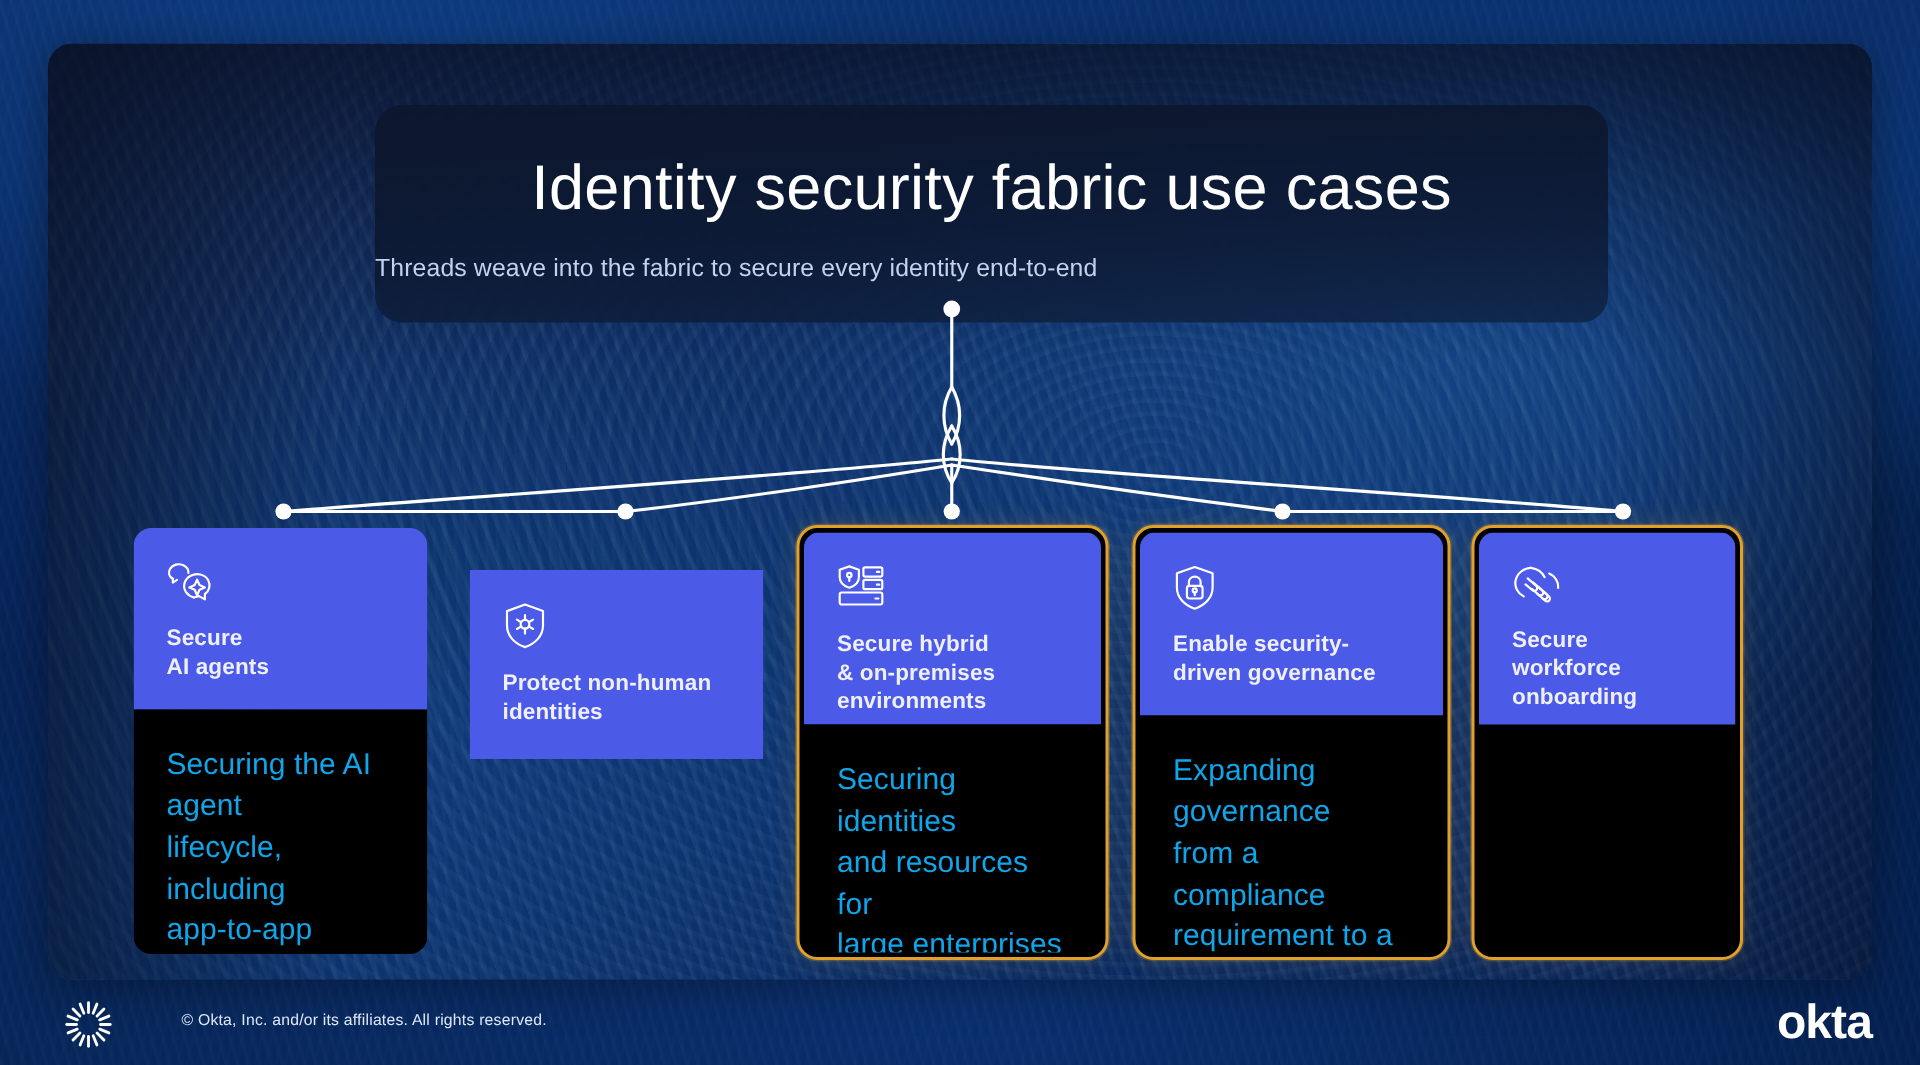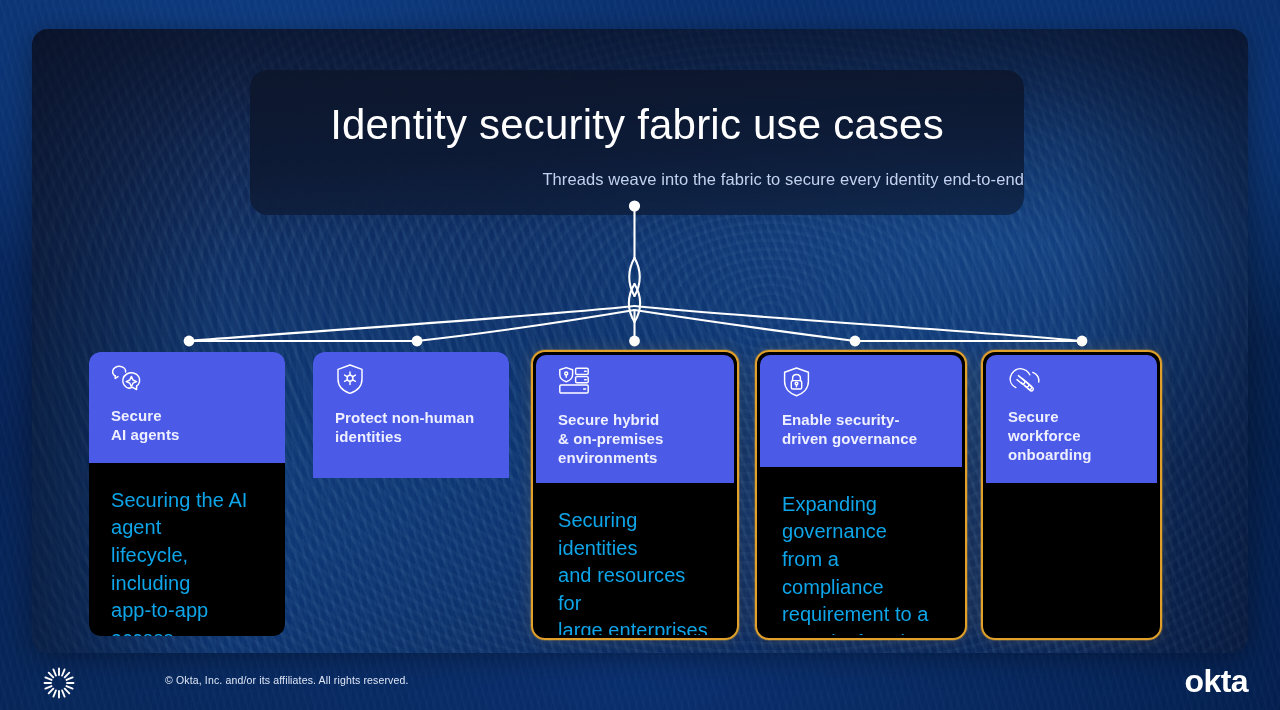--- a/index.html
+++ b/index.html
@@ -81,37 +81,38 @@
   
   .header-pill {
     position: absolute;
     left: 250px;
     top: 70px;
     width: 774px;
     height: 145px;
     border-radius: 18px;
     background: linear-gradient(178deg, rgba(13,22,43,.88) 0%, rgba(12,22,45,.80) 55%, rgba(12,24,48,.62) 100%);
     backdrop-filter: blur(3px);
+    padding-left: 48px;
   }
   .title {
     position: absolute;
     left: 0; right: 0;
     top: 32px;
     text-align: center;
     color: #ffffff;
     font-size: 42px;
     font-weight: 400;
     letter-spacing: .2px;
     line-height: 1.1;
   }
   .subtitle {
     position: absolute;
     left: 0; right: 0;
     top: 100px;
-    text-align: right;
+    text-align: left;
     color: #c3d2ee;
     font-size: 16.5px;
     font-weight: 400;
     letter-spacing: .1px;
   }
 
   
   .threads {
     position: absolute;
     left: 0;
@@ -139,21 +140,21 @@
     position: relative;
     width: 100%;
     height: 100%;
     border-radius: 10px;
     overflow: hidden;
     display: flex;
     flex-direction: column;
   }
   .card-top {
     background: #4c5ae8;
-    padding: 11px 22px 18px 22px;
+    padding: 21px 22px 18px 22px;
     box-sizing: border-box;
   }
   .card-icon {
     display: block;
     margin-bottom: 14px;
   }
   .card-title {
     color: #eef0ff;
     font-size: 15px;
     font-weight: 700;
@@ -182,21 +183,20 @@
     left: 43px;
     top: 667px;
   }
   .copyright {
     position: absolute;
     left: 121px;
     top: 674px;
     color: #dfe7f6;
     font-size: 10.5px;
     letter-spacing: .15px;
-    margin-left: 44px;
   }
   .okta-wordmark {
     position: absolute;
     right: 32px;
     top: 665px;
     color: #ffffff;
     font-size: 32px;
     font-weight: 700;
     letter-spacing: -.6px;
     line-height: 1;
@@ -268,21 +268,21 @@
       <div class="card-body">
         <div class="card-desc">Securing the AI agent
 lifecycle, including
 app-to-app access.</div>
       </div>
     </div>
   </div>
 
   <div class="card" style="left:313px; top:352px; width:196px; height:284px;">
     <div class="card-inner">
-      <div class="card-top" style="height:126px;">
+      <div class="card-top" style="height:126px;margin-top:28px;">
         <svg class="card-icon" width="30" height="32" viewBox="0 0 30 32" fill="none" stroke="#ffffff" stroke-width="1.45" stroke-linecap="round" stroke-linejoin="round">
           <path d="M15 2 L27 6.4 V16 C27 23.2 21.6 28.2 15 30.4 C8.4 28.2 3 23.2 3 16 V6.4 Z"></path>
           <circle cx="15" cy="15.2" r="2.9"></circle>
           <path d="M15 9.0 L15 12.3"></path>
           <path d="M15 18.1 L15 21.4"></path>
           <path d="M9.6 12.1 L12.5 13.8"></path>
           <path d="M17.5 16.6 L20.4 18.3"></path>
           <path d="M9.6 18.3 L12.5 16.6"></path>
           <path d="M17.5 13.8 L20.4 12.1"></path>
         </svg>

